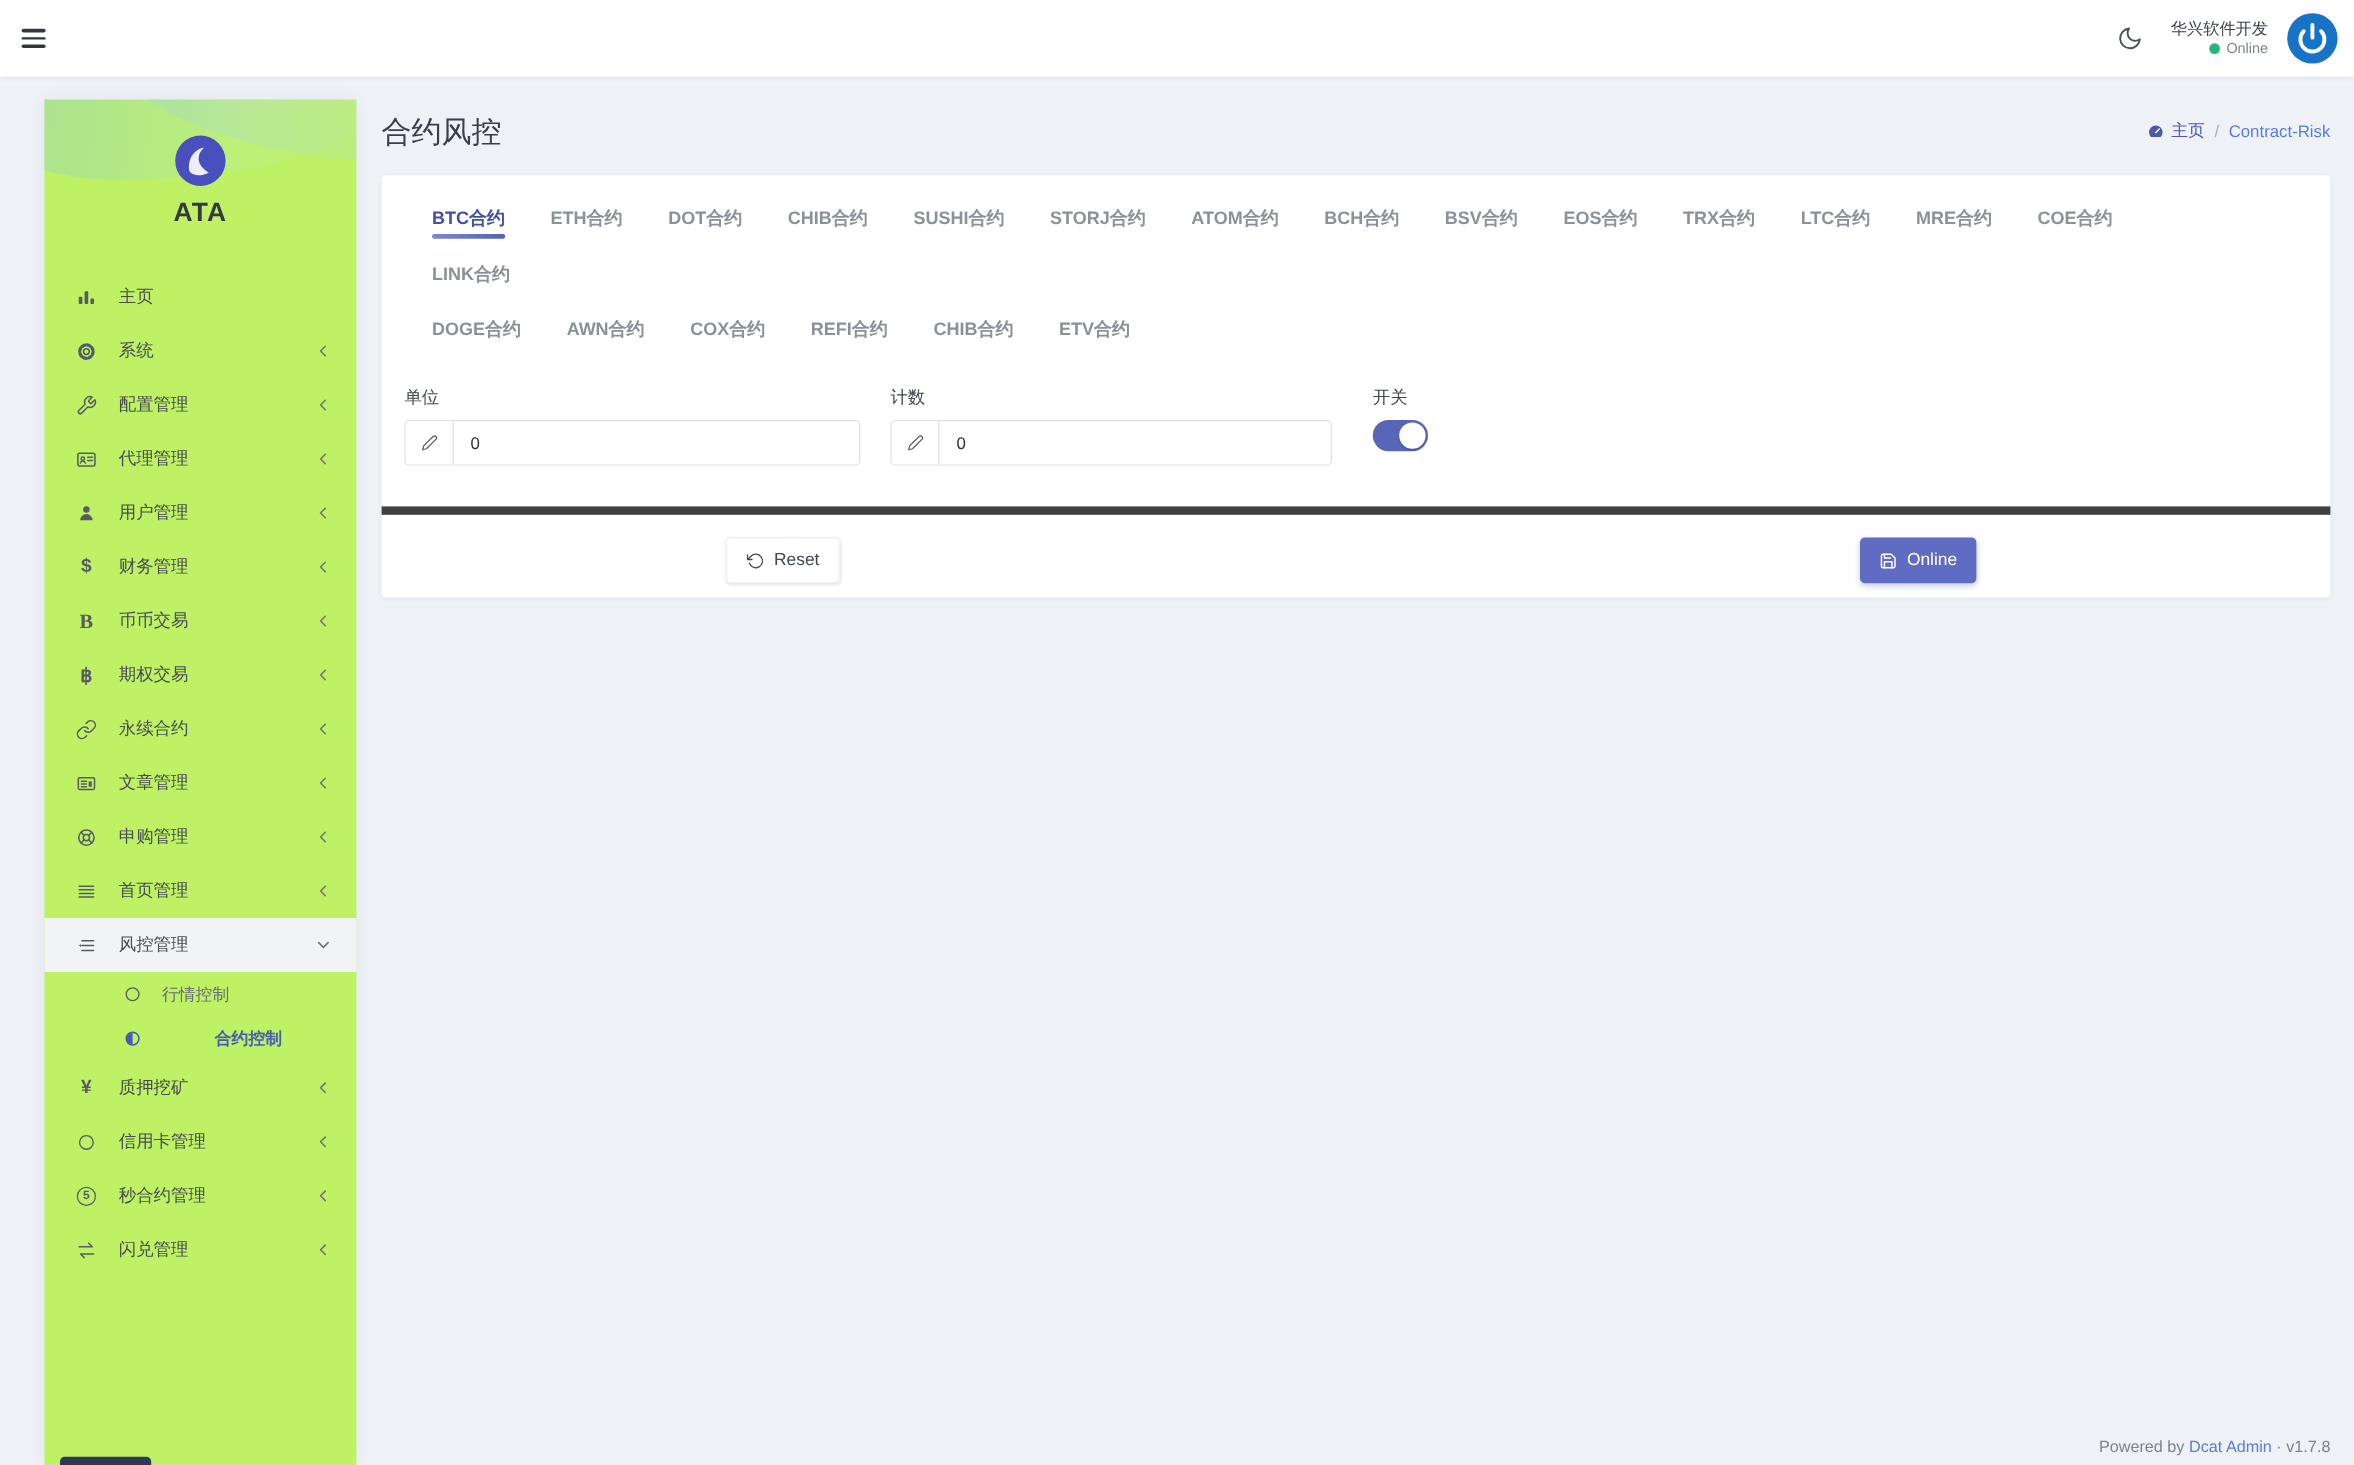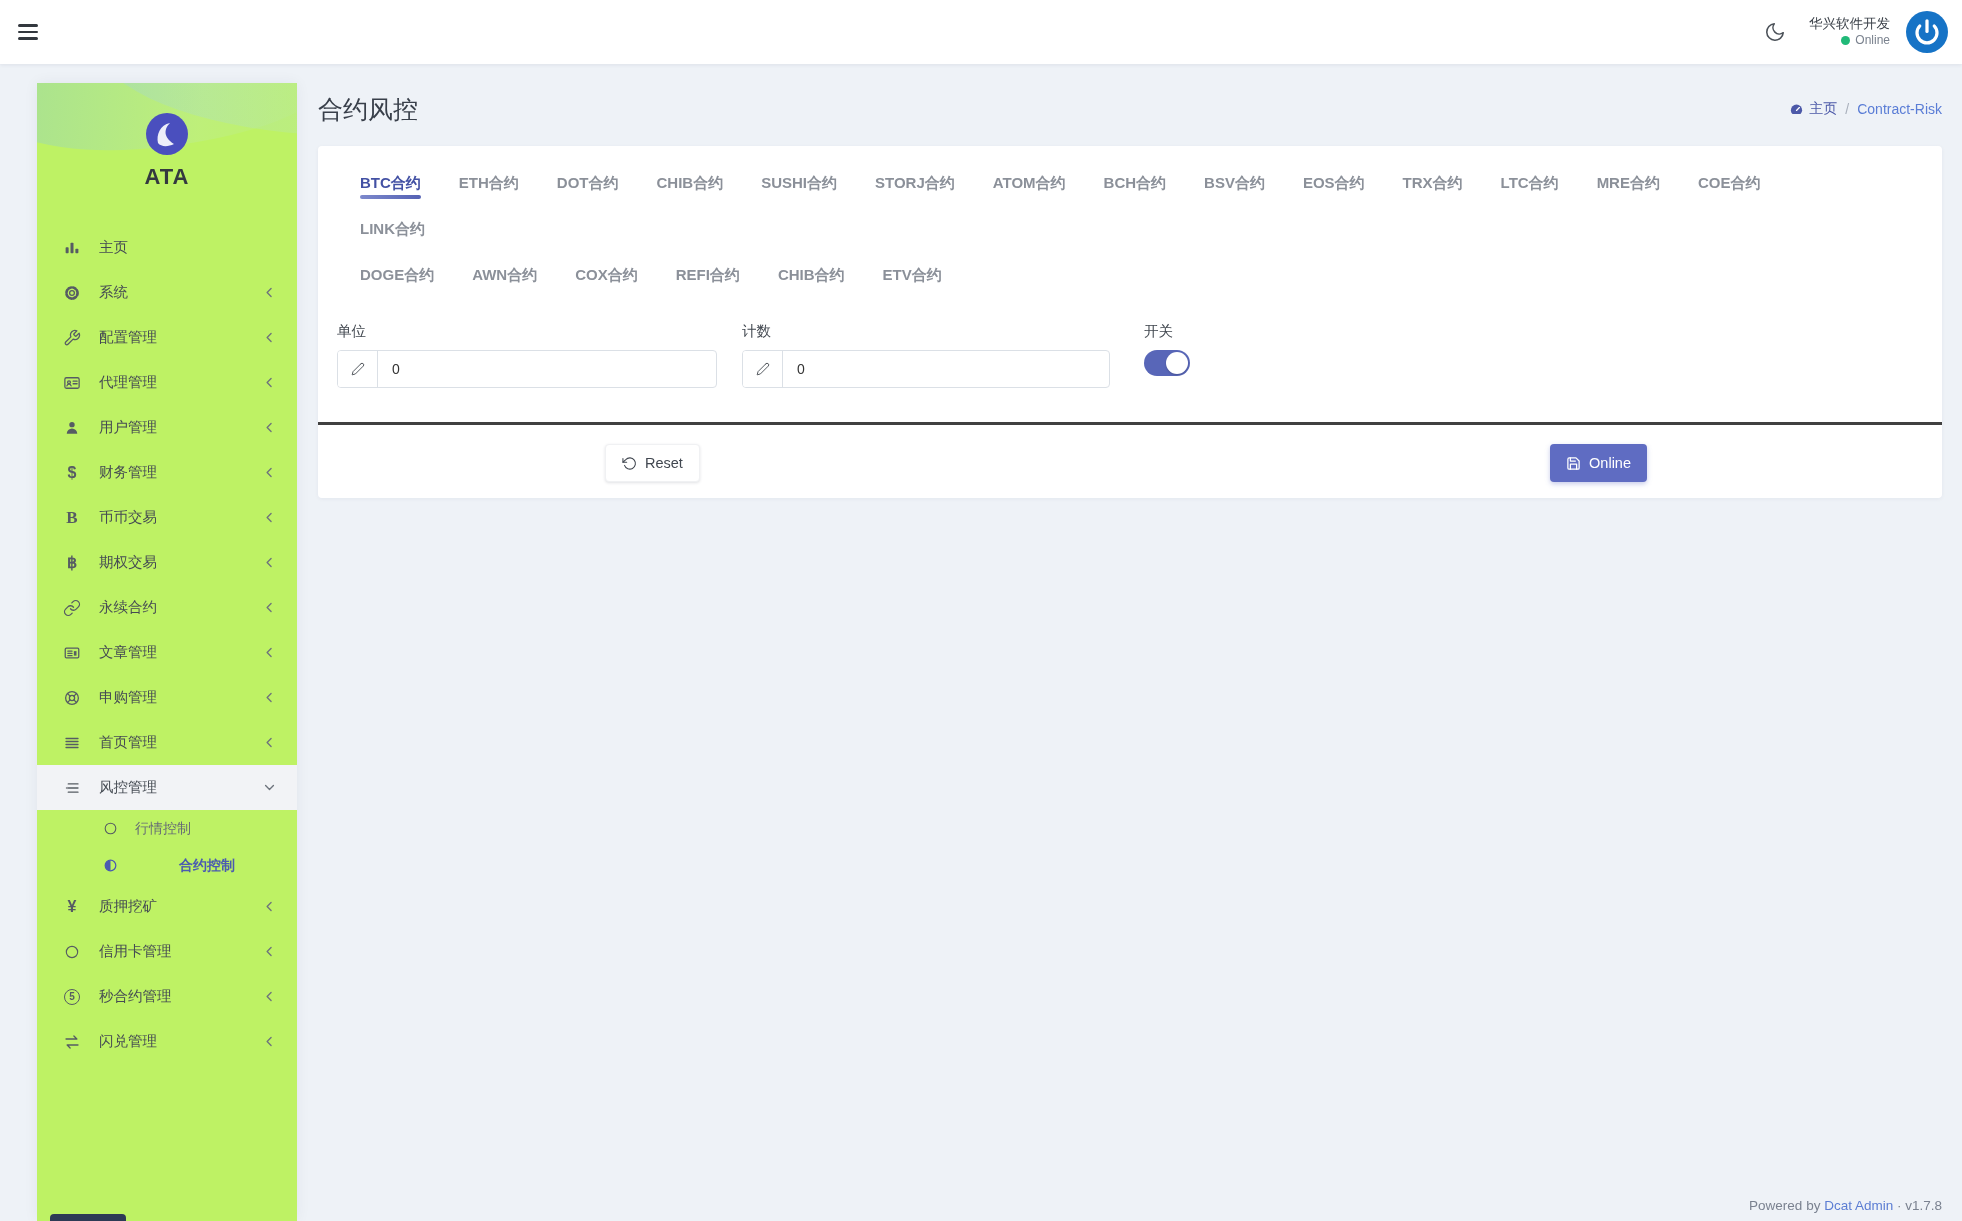--- a/index.html
+++ b/index.html
@@ -84,21 +84,21 @@
   .field-label { font-size:14.5px; color:#41474f; margin-bottom:9px; }
   .input-group { display:flex; height:38px; border:1px solid #dbe0e6; border-radius:4px; background:#fff; overflow:hidden; }
   .ig-addon { width:40px; flex:none; display:flex; align-items:center; justify-content:center;
     border-right:1px solid #dbe0e6; color:#54595f; background:#fff; }
   .input-group input { flex:1 1 auto; border:none; outline:none; padding:0 14px; font-size:14px;
     color:#333; font-family:"Liberation Sans",sans-serif; background:transparent; }
   .switch { position:relative; width:46px; height:26px; border-radius:13px; background:#5866b8;
     cursor:pointer; margin-top:2px; }
   .switch .knob { position:absolute; top:2px; right:2px; width:22px; height:22px; border-radius:50%;
     background:#fff; box-shadow:0 1px 2px rgba(0,0,0,.2); }
-  .card-footer { position:relative; border-top:3px solid #404040; height:76px; }
+  .card-footer { position:relative; border-top:7px solid #404040; height:76px; }
   .btn { display:inline-flex; align-items:center; gap:8px; height:38px; padding:0 16px;
     border-radius:4px; font-size:14.5px; cursor:pointer; border:none;
     font-family:"Liberation Sans",sans-serif; }
   .btn-reset { position:absolute; left:287px; top:19px; background:#fff; color:#414750;
     border:1px solid #f0f1f3; box-shadow:0 1px 3px rgba(40,50,70,.14); }
   .btn-submit { position:absolute; right:295px; top:19px; background:#5f6cc2; color:#fff;
     box-shadow:0 2px 5px rgba(95,108,194,.35); }
   
   .page-footer { position:absolute; left:318px; bottom:8px; width:1624px; text-align:right;
     font-size:13.5px; color:#7a8290; }

